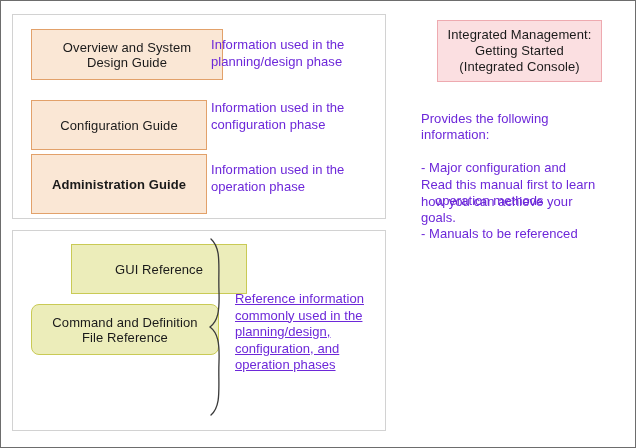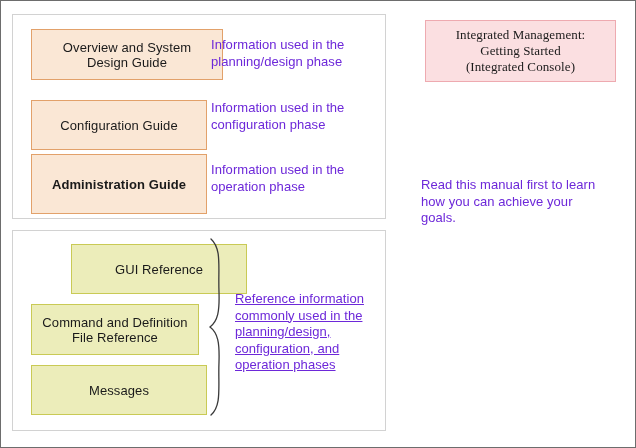--- a/index.html
+++ b/index.html
@@ -55,38 +55,37 @@
   #box-overview{ left:30px; top:28px; width:192px; height:51px; }
   #box-configuration{ left:30px; top:91px; width:176px; height:50px;margin-top:8px; }
   #box-administration{ left:30px; top:153px; width:176px; height:60px;font-weight:bold; }
 
   #desc-overview{ left:210px; top:36px; width:172px; }
   #desc-configuration{ left:210px; top:99px; width:172px; }
   #desc-administration{ left:210px; top:161px; width:172px; }
 
   
   #box-gui{ left:30px; top:243px; width:176px; height:50px;margin-left:40px; }
-  #box-command{ left:30px; top:303px; width:168px; height:51px; }
+  #box-command{ left:30px; top:303px; width:188px; height:51px;border-radius:8px; }
   #box-messages{ left:30px; top:364px; width:176px; height:50px; }
 
   #brace{
     position:absolute;
     left:207px; top:236px;
     width:26px; height:180px;
     pointer-events:none;
   }
   #desc-reference{
     left:234px; top:290px; width:150px;text-decoration:underline;
   }
 
   
   #box-integrated{
-    left:424px; top:19px; width:191px; height:62px;
+    left:436px; top:19px; width:165px; height:62px;
     line-height:16px;
-    font-family:Liberation Serif, serif;
   }
   #text-provides{ left:420px; top:93px; width:190px; }
   #text-read{ left:420px; top:176px; width:190px; }
   .bullet-line{ display:block; }
   .bullet-indent{ display:block; padding-left:14px; }
 </style>
 </head>
 <body>
 
 <div id="canvas">
@@ -106,38 +105,44 @@
   <div class="desc" id="desc-administration">Information used in the
 operation phase</div>
 
   <div class="panel" id="panel-reference"></div>
 
   <div class="box box-yellow" id="box-gui">GUI Reference</div>
 
   <div class="box box-yellow" id="box-command">Command and Definition
 File Reference</div>
 
-  <div class="box box-yellow" id="box-messages">Messages</div>
 
   <svg id="brace" viewBox="0 0 26 180">
     <path d="M 3 2
              C 14 12, 10 30, 11 55
              C 11.6 74, 10 84, 2 90
              C 10 96, 11.6 106, 11 125
              C 10 150, 14 168, 3 178" fill="none" stroke="#3a3a3a" stroke-width="1.3" stroke-linecap="round"></path>
   </svg>
 
   <div class="desc" id="desc-reference">Reference information
 commonly used in the
 planning/design,
 configuration, and
 operation phases</div>
 
   <div class="box box-pink" id="box-integrated">Integrated Management:
 Getting Started
 (Integrated Console)</div>
 
+  <div class="desc" id="text-provides">
+    <span class="bullet-line">Provides the following
+information:</span>
+    <span class="bullet-line">-  Major configuration and</span>
+    <span class="bullet-indent">operation methods</span>
+    <span class="bullet-line">-  Manuals to be referenced</span>
+  </div>
 
   <div class="desc" id="text-read">Read this manual first to learn
 how you can achieve your
 goals.</div>
 
 </div>
 
 </body></html>

